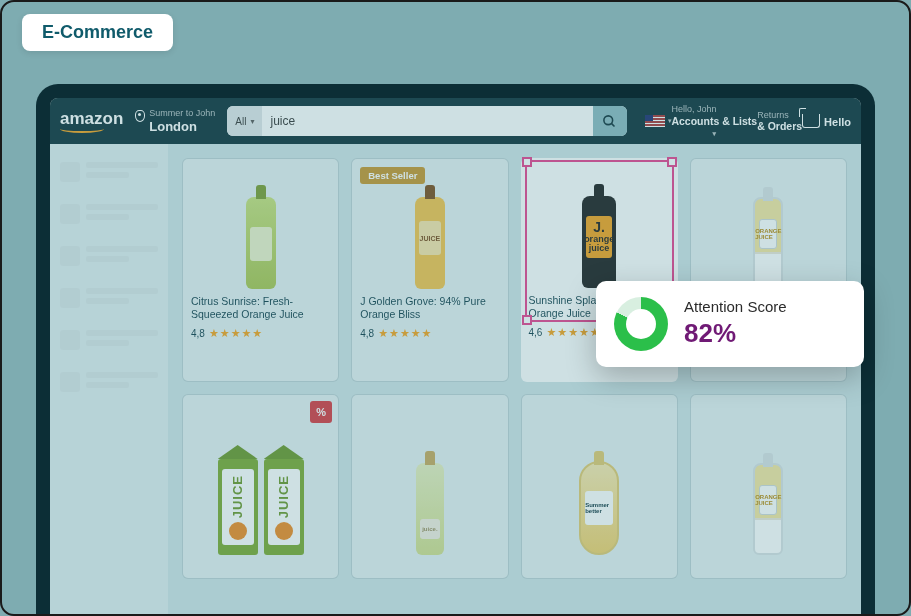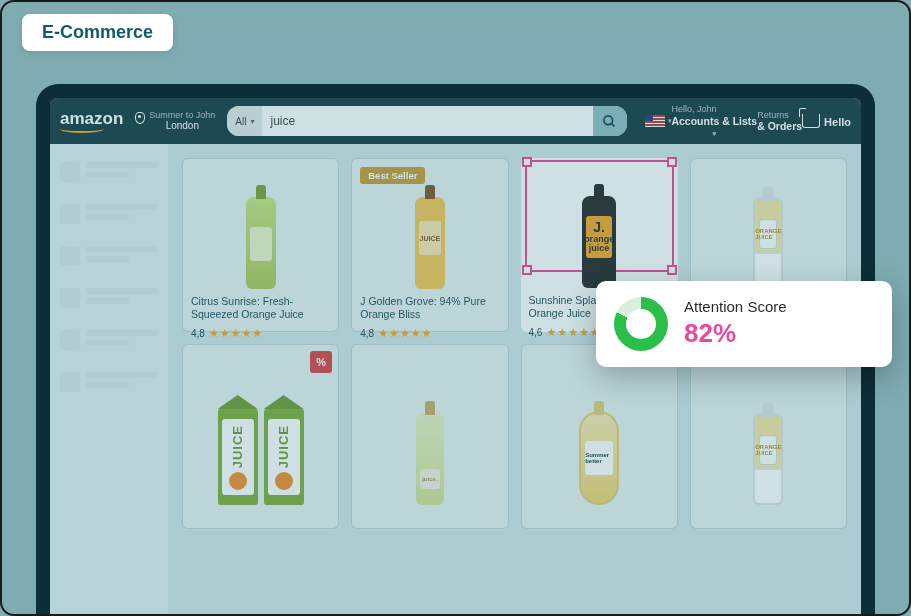--- a/index.html
+++ b/index.html
@@ -13,23 +13,23 @@
 
   
   .amz-header { background: #0b2e36; height: 46px; display:flex; align-items:center; padding: 0 10px; gap: 12px; color:#fff; font-size: 10px; }
   .logo { font-weight: 800; font-size: 17px; color:#fff; display:flex; flex-direction:column; line-height: 1; }
   .logo .smile { width: 44px; height: 8px; border-bottom: 2px solid #f6a11a; border-radius: 0 0 60% 60%; margin-top:-2px; }
   .deliver { display:flex; gap:4px; align-items:flex-start; line-height: 1.2; }
   .pin { width:10px;height:12px; border:1.4px solid #fff; border-radius:50% 50% 60% 60%; position:relative; margin-top:2px;}
   .pin::after{content:""; position:absolute; left:2px; top:2px; width:3px; height:3px; background:#fff; border-radius:50%;}
   .deliver-text { display:flex; flex-direction:column; }
   .deliver-text .l1 { color:#b6c2c5; font-size:9px;}
-  .deliver-text .l2 { font-weight:400; font-size:10px;text-align:center;}
-
-  .searchbar { flex:1; display:flex; height:30px; border-radius:12px; overflow:hidden; background:#fff; }
+  .deliver-text .l2 { font-weight:700; font-size:13px;}
+
+  .searchbar { flex:1; display:flex; height:30px; border-radius:6px; overflow:hidden; background:#fff; }
   .search-cat { background:#e1e7e9; color:#333; display:flex; align-items:center; padding:0 8px; font-size:10px; gap:4px; }
   .search-cat .tri { font-size:8px; color:#555;}
   .search-input { flex:1; border:none; outline:none; font-size:12px; padding:0 8px; color:#333; background:#fff; }
   .search-btn { width:34px; background:#8bb9bf; display:flex; align-items:center; justify-content:center; color:#0b2e36; }
 
   .hdr-right { display:flex; align-items:center; gap:0; margin-left:6px; }
   .flag { width:20px; height:12px; background: repeating-linear-gradient(#a33 0,#a33 1.5px,#fff 1.5px,#fff 3px); position:relative; }
   .flag::before { content:""; position:absolute; left:0; top:0; width:8px; height:6px; background:#1a2a6c;}
   .hdr-block { display:flex; flex-direction:column; line-height:1.15; }
   .hdr-block .l1{ color:#b6c2c5; font-size:9px;}
@@ -43,44 +43,44 @@
   .page-body { display:flex; height: calc(100% - 46px); }
   .sidebar { width: 118px; background: rgba(255,255,255,0.35); padding: 18px 10px; display:flex; flex-direction:column; gap:22px; }
   .sb-item { display:flex; gap:6px; align-items:flex-start;}
   .sb-thumb { width:20px; height:20px; background:#d9e5e7; border-radius:3px;}
   .sb-lines { flex:1; display:flex; flex-direction:column; gap:4px;}
   .sb-line { height:6px; background:#d9e5e7; border-radius:2px;}
   .sb-line.short{ width:60%;}
 
   .grid-wrap { flex:1; padding: 14px 14px 0 14px; overflow:hidden;}
   .grid { display:grid; grid-template-columns: repeat(4, 1fr); gap: 12px; }
-  .card { background: rgba(255,255,255,0.45); border:1px solid rgba(0,63,77,0.18); border-radius:6px; padding:10px 8px 8px 8px; height:174px; display:flex; flex-direction:column; align-items:center; position:relative; }
+  .card { background: rgba(255,255,255,0.45); border:1px solid rgba(0,63,77,0.18); border-radius:6px; padding:10px 8px 8px 8px; height:224px; display:flex; flex-direction:column; align-items:center; position:relative; }
   .card.bottom { height: 185px; }
   .img-area { width:100%; flex:0 0 120px; display:flex; justify-content:center; align-items:flex-end; position:relative; }
   .card.bottom .img-area { flex: 0 0 150px; }
   .title { font-size:10.5px; color:#0c3a46; text-align:left; width:100%; line-height:1.25; margin-top:6px; min-height:26px;}
   .rating { display:flex; align-items:center; gap:4px; width:100%; margin-top:6px; font-size:10px; color:#0c3a46;}
   .stars { color:#f6a11a; letter-spacing:1px; font-size:11px;}
 
   .badge-best { position:absolute; left:8px; top:8px; background:#c7952b; color:#fff; font-size:9.5px; font-weight:700; padding:3px 8px; border-radius:3px;}
   .badge-sale { position:absolute; right:6px; top:6px; width:22px; height:22px; background:#d9363e; color:#fff; display:flex; align-items:center; justify-content:center; font-size:11px; font-weight:700; border-radius:3px;}
 
   
   .card.highlight { background:#fff; border:none; }
   .hl-box { position:absolute; inset:2px 4px 60px 4px; border:2px solid #e83e8c; }
   .hl-handle { position:absolute; width:10px; height:10px; background:#fff; border:2px solid #e83e8c; }
   .hl-tl{ left:-5px; top:-5px;} .hl-tr{ right:-5px; top:-5px;} .hl-bl{ left:-5px; bottom:-5px;} .hl-br{ right:-5px; bottom:-5px;}
 
   
-  .att-card { position:absolute; left:596px; top:281px; width:296px; height:86px; background:#fff; border-radius:10px; box-shadow:0 10px 30px rgba(0,0,0,0.25); display:flex; align-items:center; gap:16px; padding:0 18px; }
+  .att-card { position:absolute; left:596px; top:281px; width:268px; height:86px; background:#fff; border-radius:10px; box-shadow:0 10px 30px rgba(0,0,0,0.25); display:flex; align-items:center; gap:16px; padding:0 18px; }
   .donut { width:54px; height:54px; border-radius:50%; background: conic-gradient(#2bbf4a 0 82%, #d8efe0 82% 100%); position:relative;}
   .donut::after { content:""; position:absolute; inset:12px; background:#fff; border-radius:50%;}
   .att-text { display:flex; flex-direction:column; line-height:1.25;}
   .att-label { font-size:15px; color:#2b2b2b;}
-  .att-score { font-size:26px; font-weight:800; color:#ec4899;}
+  .att-score { font-size:26px; font-weight:800; color:#701a75;}
 
   
   .bottle { width:30px; height:92px; border-radius:8px 8px 6px 6px; position:relative;}
   .bottle .neck { position:absolute; top:-12px; left:50%; transform:translateX(-50%); width:10px; height:14px; border-radius:3px 3px 0 0;}
   .label { position:absolute; left:4px; right:4px; height:34px; border-radius:3px; display:flex; align-items:center; justify-content:center; font-size:7px; font-weight:700; color:#06303a;}
   .b-green { background:linear-gradient(#c7e07a,#a9c54e);} .b-green .neck{background:#7a9a2f;} .b-green .label{ top:30px; background:#ecf2c9;}
   .b-yellow { background:#f4c24a;} .b-yellow .neck{background:#7a4a1a;} .b-yellow .label{ top:24px; background:#f9e4a8; color:#7a4a1a;}
   .b-black { width:34px; background:#1b1b1b;} .b-black .neck{background:#1b1b1b;} .b-black .label{ top:20px; height:42px; background:#f6a11a; color:#1b1b1b; font-size:9px; flex-direction:column; line-height:1.05;}
   .b-clear { width:30px; background:linear-gradient(#f6e6a0 0 60%,#ece6d8 60% 62%, #fff 62%); border:2px solid #d8e1e4;} .b-clear .neck{background:#d8e1e4;}
   .b-clear .label { top:20px; height:30px; background:#fff; border:1px solid #cfd8da; font-size:6px; color:#b98a10; text-orientation:mixed;}

